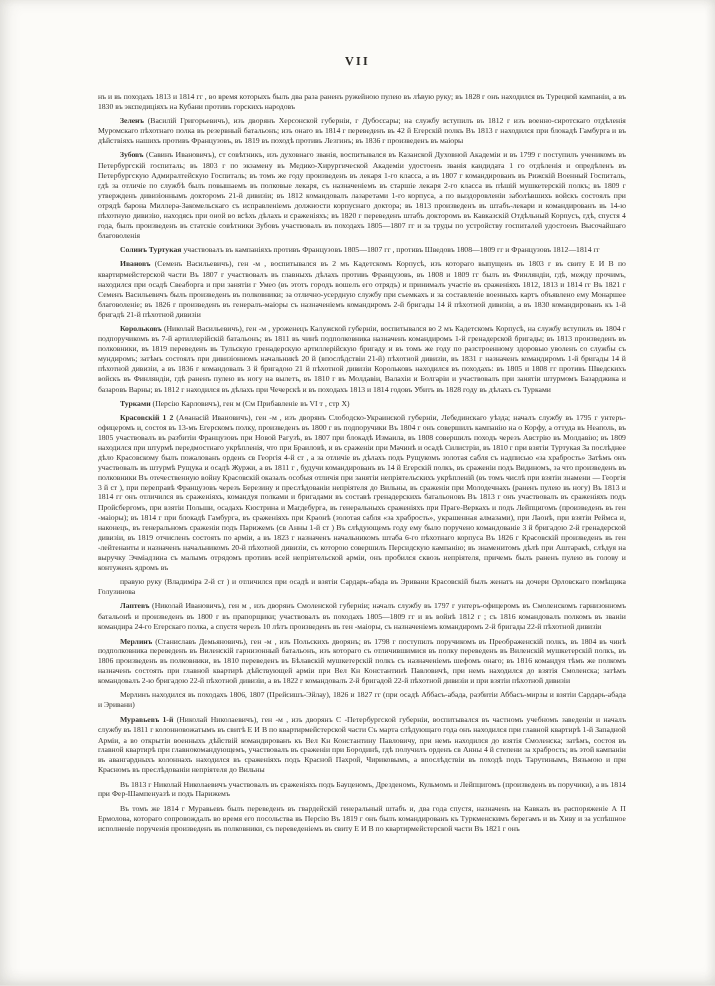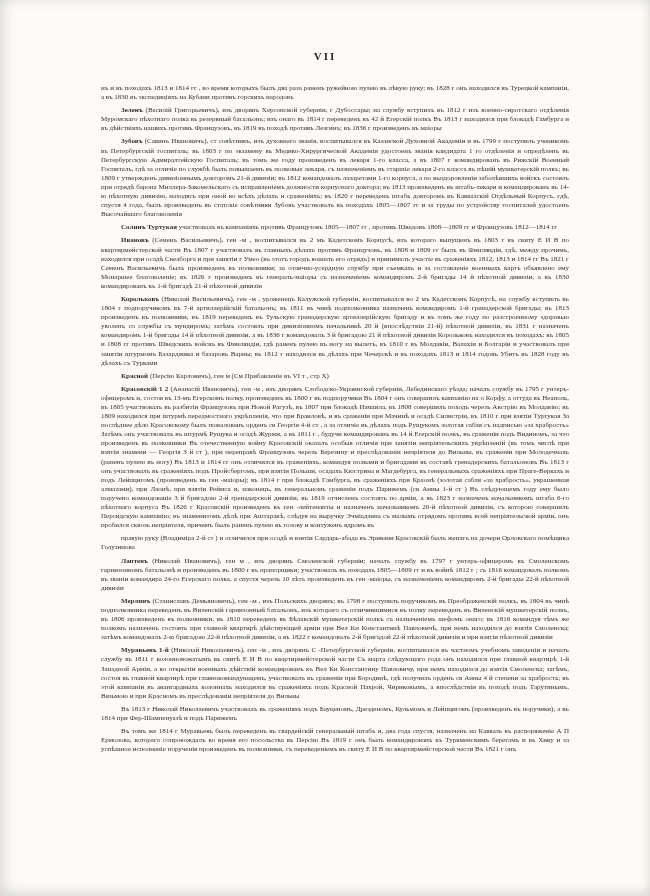--- a/index.html
+++ b/index.html
@@ -17,21 +17,21 @@
     text-align:center;
     font-size:11px;font-weight:bold;letter-spacing:2px;
     color:#2e2c28;
   }
   .text-block{
     position:absolute;top:84px;left:85px;width:484px;
     font-size:7px;line-height:1.3;
     text-align:justify;
     color:#34322d;
   }
-  .para{margin:0 0 4px 16px;text-indent:20px;}
+  .para{margin:0 0 4px 4px;text-indent:20px;}
   .para.no-indent{text-indent:0;}
   .para.big-gap{margin-top:4px;}
   .lead{font-weight:bold;}
 </style>
 </head>
 <body>
 
 <div class="page">
 
   <div class="page-number">VII</div>
@@ -43,30 +43,31 @@
     <p class="para big-gap"><b class="lead">Зеленъ</b><span> (Василій Григорьевичъ), изъ дворянъ Херсонской губерніи, г Дубоссары; на службу вступилъ въ 1812 г изъ военно-сиротскаго отдѣленія Муромскаго пѣхотнаго полка въ резервный батальонъ; изъ онаго въ 1814 г переведенъ въ 42 й Егерскій полкъ Въ 1813 г находился при блокадѣ Гамбурга и въ дѣйствіяхъ нашихъ противъ Французовъ, въ 1819 въ походѣ противъ Лезгинъ; въ 1836 г произведенъ въ маіоры</span></p>
 
     <p class="para big-gap"><b class="lead">Зубовъ</b><span> (Савинъ Ивановичъ), ст совѣтникъ, изъ духовнаго званія, воспитывался въ Казанской Духовной Академіи и въ 1799 г поступилъ ученикомъ въ Петербургскій госпиталь; въ 1803 г по экзамену въ Медико-Хирургической Академіи удостоенъ званія кандидата 1 го отдѣленія и опредѣленъ въ Петербургскую Адмиралтейскую Госпиталь; въ томъ же году произведенъ въ лекаря 1-го класса, а въ 1807 г командированъ въ Рижскій Военный Госпиталь, гдѣ за отличіе по службѣ былъ повышаемъ въ полковые лекаря, съ назначеніемъ въ старшіе лекаря 2-го класса въ пѣшій мушкетерскій полкъ; въ 1809 г утвержденъ дивизіоннымъ докторомъ 21-й дивизіи; въ 1812 командовалъ лазаретами 1-го корпуса, а по выздоровленіи заболѣвшихъ войскъ состоялъ при отрядѣ барона Миллера-Закомельскаго съ исправленіемъ должности корпуснаго доктора; въ 1813 произведенъ въ штабъ-лекари и командированъ въ 14-ю пѣхотную дивизію, находясь при оной во всѣхъ дѣлахъ и сраженіяхъ; въ 1820 г переведенъ штабъ докторомъ въ Кавказскій Отдѣльный Корпусъ, гдѣ, спустя 4 года, былъ произведенъ въ статскіе совѣтники Зубовъ участвовалъ въ походахъ 1805—1807 гг и за труды по устройству госпиталей удостоенъ Высочайшаго благоволенія</span></p>
 
     <p class="para"><b class="lead">Солинъ Туртукая</b><span> участвовалъ въ кампаніяхъ противъ Французовъ 1805—1807 гг , противъ Шведовъ 1808—1809 гг и Французовъ 1812—1814 гг</span></p>
 
     <p class="para big-gap"><b class="lead">Ивановъ</b><span> (Семенъ Васильевичъ), ген -м , воспитывался въ 2 мъ Кадетскомъ Корпусѣ, изъ котораго выпущенъ въ 1803 г въ свиту Е И В по квартирмейстерской части Въ 1807 г участвовалъ въ главныхъ дѣлахъ противъ Французовъ, въ 1808 и 1809 гг былъ въ Финляндіи, гдѣ, между прочимъ, находился при осадѣ Свеаборга и при занятіи г Умео (въ этотъ городъ вошелъ его отрядъ) и принималъ участіе въ сраженіяхъ 1812, 1813 и 1814 гг Въ 1821 г Семенъ Васильевичъ былъ произведенъ въ полковники; за отлично-усердную службу при съемкахъ и за составленіе военныхъ картъ объявлено ему Монаршее благоволеніе; въ 1826 г произведенъ въ генералъ-маіоры съ назначеніемъ командиромъ 2-й бригады 14 й пѣхотной дивизіи, а въ 1830 командированъ къ 1-й бригадѣ 21-й пѣхотной дивизіи</span></p>
 
     <p class="para big-gap"><b class="lead">Корольковъ</b><span> (Николай Васильевичъ), ген -м , уроженецъ Калужской губерніи, воспитывался во 2 мъ Кадетскомъ Корпусѣ, на службу вступилъ въ 1804 г подпоручикомъ въ 7-й артиллерійскій батальонъ; въ 1811 въ чинѣ подполковника назначенъ командиромъ 1-й гренадерской бригады; въ 1813 произведенъ въ полковники, въ 1819 переведенъ въ Тульскую гренадерскую артиллерійскую бригаду и въ томъ же году по разстроенному здоровью уволенъ со службы съ мундиромъ; затѣмъ состоялъ при дивизіонномъ начальникѣ 20 й (впослѣдствіи 21-й) пѣхотной дивизіи, въ 1831 г назначенъ командиромъ 1-й бригады 14 й пѣхотной дивизіи, а въ 1836 г командовалъ 3 й бригадою 21 й пѣхотной дивизіи Корольковъ находился въ походахъ: въ 1805 и 1808 гг противъ Шведскихъ войскъ въ Финляндіи, гдѣ раненъ пулею въ ногу на вылетъ, въ 1810 г въ Молдавіи, Валахіи и Болгаріи и участвовалъ при занятіи штурмомъ Базарджика и базаровъ Варны; въ 1812 г находился въ дѣлахъ при Чечерскѣ и въ походахъ 1813 и 1814 годовъ Убитъ въ 1828 году въ дѣлахъ съ Турками</span></p>
 
-    <p class="para big-gap"><b class="lead">Красной</b><span> (Персію Карловичъ), ген м (См Прибавленіе въ VI т , стр X)</span></p>
+    <p class="para big-gap"><b class="lead">Турками</b><span> (Персію Карловичъ), ген м (См Прибавленіе въ VI т , стр X)</span></p>
 
     <p class="para big-gap"><b class="lead">Красовскій 1 2</b><span> (Аѳанасій Ивановичъ), ген -м , изъ дворянъ Слободско-Украинской губерніи, Лебединскаго уѣзда; началъ службу въ 1795 г унтеръ-офицеромъ и, состоя въ 13-мъ Егерскомъ полку, произведенъ въ 1800 г въ подпоручики Въ 1804 г онъ совершилъ кампанію на о Корфу, а оттуда въ Неаполь, въ 1805 участвовалъ въ разбитіи Французовъ при Новой Рагузѣ, въ 1807 при блокадѣ Измаила, въ 1808 совершилъ походъ черезъ Австрію въ Молдавію; въ 1809 находился при штурмѣ передмостнаго укрѣпленія, что при Браиловѣ, и въ сраженіи при Мачинѣ и осадѣ Силистріи, въ 1810 г при взятіи Туртукая За послѣднее дѣло Красовскому былъ пожалованъ орденъ св Георгія 4-й ст , а за отличіе въ дѣлахъ подъ Рущукомъ золотая сабля съ надписью «за храбрость» Затѣмъ онъ участвовалъ въ штурмѣ Рущука и осадѣ Журжи, а въ 1811 г , будучи командированъ въ 14 й Егерскій полкъ, въ сраженіи подъ Видиномъ, за что произведенъ въ полковники Въ отечественную войну Красовскій оказалъ особыя отличія при занятіи непріятельскихъ укрѣпленій (въ томъ числѣ при взятіи знамени — Георгія 3 й ст ), при переправѣ Французовъ черезъ Березину и преслѣдованіи непріятеля до Вильны, въ сраженіи при Молодечнахъ (раненъ пулею въ ногу) Въ 1813 и 1814 гг онъ отличился въ сраженіяхъ, командуя полками и бригадами въ составѣ гренадерскихъ батальоновъ Въ 1813 г онъ участвовалъ въ сраженіяхъ подъ Пройсбергомъ, при взятіи Польши, осадахъ Кюстрина и Магдебурга, въ генеральныхъ сраженіяхъ при Праге-Веркахъ и подъ Лейпцигомъ (произведенъ въ ген -маіоры); въ 1814 г при блокадѣ Гамбурга, въ сраженіяхъ при Краонѣ (золотая сабля «за храбрость», украшенная алмазами), при Лаонѣ, при взятіи Реймса и, наконецъ, въ генеральномъ сраженіи подъ Парижемъ (св Анны 1-й ст ) Въ слѣдующемъ году ему было поручено командованіе 3 й бригадою 2-й гренадерской дивизіи, въ 1819 отчисленъ состоять по арміи, а въ 1823 г назначенъ начальникомъ штаба 6-го пѣхотнаго корпуса Въ 1826 г Красовскій произведенъ въ ген -лейтенанты и назначенъ начальникомъ 20-й пѣхотной дивизіи, съ которою совершилъ Персидскую кампанію; въ знаменитомъ дѣлѣ при Аштаракѣ, слѣдуя на выручку Эчміадзина съ малымъ отрядомъ противъ всей непріятельской арміи, онъ пробился сквозь непріятеля, причемъ былъ раненъ пулею въ голову и контуженъ ядромъ въ</span></p>
 
     <p class="para"><span>правую руку (Владиміра 2-й ст ) и отличился при осадѣ и взятіи Сардарь-абада въ Эривани Красовскій былъ женатъ на дочери Орловскаго помѣщика Голузинова</span></p>
 
     <p class="para big-gap"><b class="lead">Лаптевъ</b><span> (Николай Ивановичъ), ген м , изъ дворянъ Смоленской губерніи; началъ службу въ 1797 г унтеръ-офицеромъ въ Смоленскомъ гарнизонномъ батальонѣ и произведенъ въ 1800 г въ прапорщики; участвовалъ въ походахъ 1805—1809 гг и въ войнѣ 1812 г ; съ 1816 командовалъ полкомъ въ званіи командира 24-го Егерскаго полка, а спустя черезъ 10 лѣтъ произведенъ въ ген -маіоры, съ назначеніемъ командиромъ 2-й бригады 22-й пѣхотной дивизіи</span></p>
 
     <p class="para big-gap"><b class="lead">Мерлинъ</b><span> (Станиславъ Демьяновичъ), ген -м , изъ Польскихъ дворянъ; въ 1798 г поступилъ поручикомъ въ Преображенскій полкъ, въ 1804 въ чинѣ подполковника переведенъ въ Виленскій гарнизонный батальонъ, изъ котораго съ отличившимися въ полку переведенъ въ Виленскій мушкетерскій полкъ, въ 1806 произведенъ въ полковники, въ 1810 переведенъ въ Бѣлавскій мушкетерскій полкъ съ назначеніемъ шефомъ онаго; въ 1816 командуя тѣмъ же полкомъ назначенъ состоять при главной квартирѣ дѣйствующей арміи при Вел Кн Константинѣ Павловичѣ, при немъ находился до взятія Смоленска; затѣмъ командовалъ 2-ю бригадою 22-й пѣхотной дивизіи, а въ 1822 г командовалъ 2-й бригадой 22-й пѣхотной дивизіи и при взятіи пѣхотной дивизіи</span></p>
 
+    <p class="para"><span>Мерлинъ находился въ походахъ 1806, 1807 (Прейсишъ-Эйлау), 1826 и 1827 гг (при осадѣ Аббасъ-абада, разбитіи Аббасъ-мирзы и взятіи Сардарь-абада и Эривани)</span></p>
 
     <p class="para big-gap"><b class="lead">Муравьевъ 1-й</b><span> (Николай Николаевичъ), ген -м , изъ дворянъ С -Петербургской губерніи, воспитывался въ частномъ учебномъ заведеніи и началъ службу въ 1811 г колонновожатымъ въ свитѣ Е И В по квартирмейстерской части Съ марта слѣдующаго года онъ находился при главной квартирѣ 1-й Западной Арміи, а во открытіи военныхъ дѣйствій командированъ къ Вел Кн Константину Павловичу, при немъ находился до взятія Смоленска; затѣмъ, состоя въ главной квартирѣ при главнокомандующемъ, участвовалъ въ сраженіи при Бородинѣ, гдѣ получилъ орденъ св Анны 4 й степени за храбрость; въ этой кампаніи въ авангардныхъ колоннахъ находился въ сраженіяхъ подъ Красной Пахрой, Чириковымъ, а впослѣдствіи въ походѣ подъ Тарутинымъ, Вязьмою и при Красномъ въ преслѣдованіи непріятеля до Вильны</span></p>
 
     <p class="para"><span>Въ 1813 г Николай Николаевичъ участвовалъ въ сраженіяхъ подъ Бауценомъ, Дрезденомъ, Кульмомъ и Лейпцигомъ (произведенъ въ поручики), а въ 1814 при Фер-Шампенуазѣ и подъ Парижемъ</span></p>
 
     <p class="para"><span>Въ томъ же 1814 г Муравьевъ былъ переведенъ въ гвардейскій генеральный штабъ и, два года спустя, назначенъ на Кавказъ въ распоряженіе А П Ермолова, котораго сопровождалъ во время его посольства въ Персію Въ 1819 г онъ былъ командированъ къ Туркменскимъ берегамъ и въ Хиву и за успѣшное исполненіе порученія произведенъ въ полковники, съ переведеніемъ въ свиту Е И В по квартирмейстерской части Въ 1821 г онъ</span></p>
 
   </div>
 
 </div>

